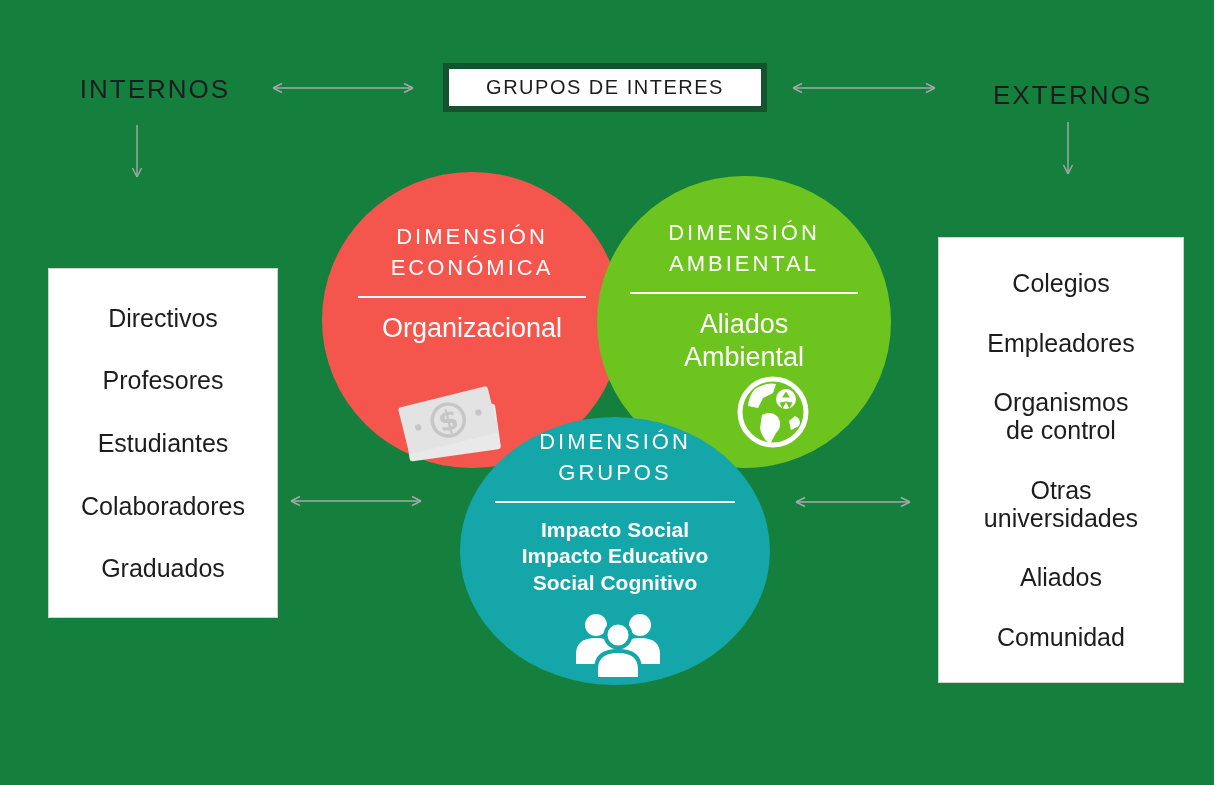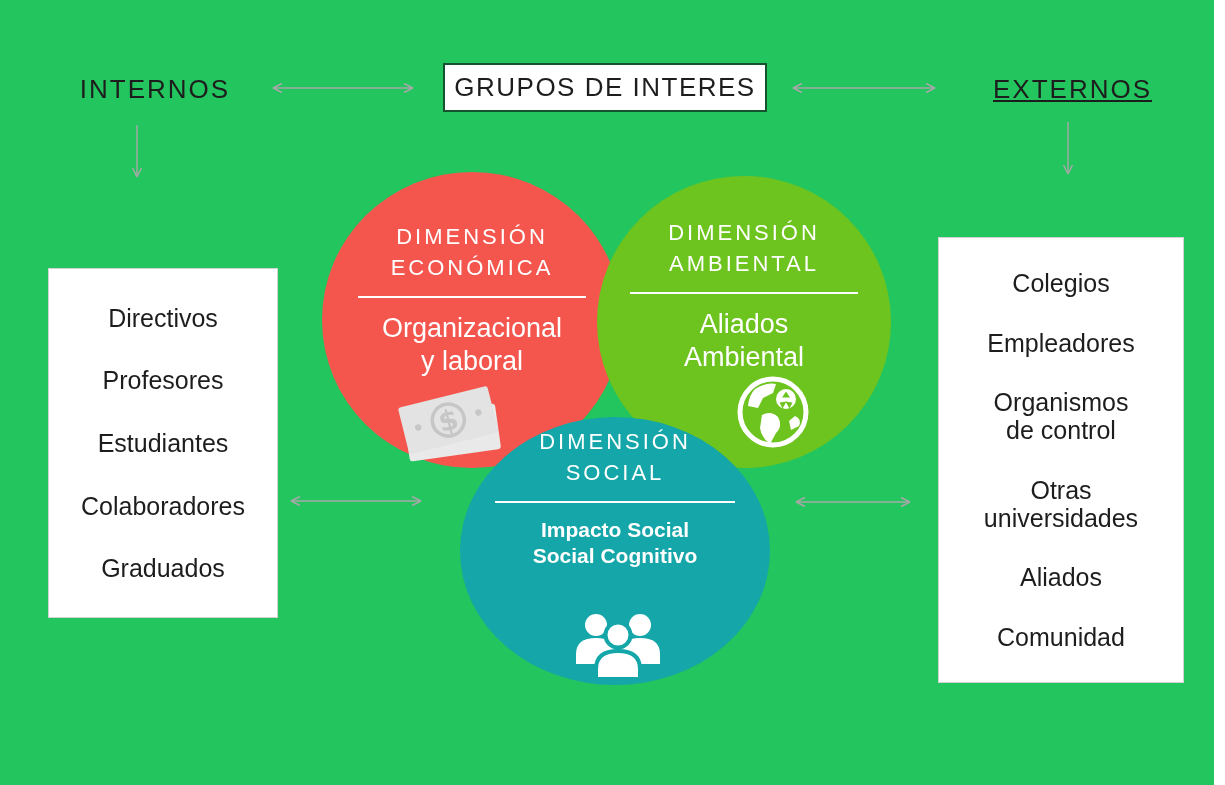--- a/index.html
+++ b/index.html
@@ -1,42 +1,42 @@
 <!DOCTYPE html>
 <html><head>
 <meta charset="utf-8">
 <style>
   * { margin: 0; padding: 0; box-sizing: border-box; }
   html, body { background: #ffffff; }
   .canvas {
     position: relative;
     width: 1214px;
     height: 785px;
-    background: #22c55e;
+    background: #15803d;
     font-family: "Liberation Sans", sans-serif;
     color: #1d1d1d;
     overflow: hidden;
   }
   
   .top-label {
     position: absolute;
     font-size: 26px;
     letter-spacing: 2px;
     color: #1d1d1d;
     text-align: center;
   }
   .internos-label { left: 55px;  top: 74px; width: 200px; }
-  .externos-label { left: 975px; top: 74px; width: 195px; text-decoration: underline; }
+  .externos-label { left: 975px; top: 80px; width: 195px; }
   .title-box {
     position: absolute;
     left: 443px; top: 63px;
     width: 324px; height: 49px;
-    border: 2px solid #14532d;
+    border: 6px solid #14532d;
     display: flex; align-items: center; justify-content: center;
-    font-size: 26px;
+    font-size: 20px;
     letter-spacing: 1.5px;
     color: #1d1d1d;
     background: #ffffff;
   }
   .arrow { position: absolute; }
   .arrow svg { display: block; }
   .arrow path, .arrow line { stroke: #a8a8a8; stroke-width: 1.4; fill: none; }
   
   .stake-box {
     position: absolute;
@@ -158,21 +158,20 @@
   </div>
 
   <div class="dimension-circle circle-economica" style="background-color: rgb(244, 86, 78);">
     <div class="circle-title">
       <span>DIMENSIÓN</span>
       <span>ECONÓMICA</span>
     </div>
     <div class="circle-rule"></div>
     <div class="circle-body">
       <span>Organizacional</span>
-      <span>y laboral</span>
     </div>
     <div class="circle-icon money-icon">
       <svg width="118" height="94" viewBox="0 0 118 94">
         <g transform="rotate(-14 59 47)">
           <rect x="14" y="34" width="92" height="46" rx="3" fill="#E9E9E9" transform="rotate(6 60 57)"></rect>
           <rect x="13" y="20" width="92" height="48" rx="3" fill="#E3E3E3"></rect>
           <circle cx="59" cy="44" r="16" fill="none" stroke="#C6C6C6" stroke-width="3.5"></circle>
           <text x="59" y="54" font-size="28" font-weight="bold" fill="#C6C6C6" text-anchor="middle" font-family="DejaVu Sans, sans-serif">$</text>
           <circle cx="28" cy="44" r="3.2" fill="#C6C6C6"></circle>
           <circle cx="90" cy="44" r="3.2" fill="#C6C6C6"></circle>
@@ -203,25 +202,26 @@
           <path d="M46.5,30.5 l7,-1 -4,7 z"></path>
           <path d="M59.5,30.5 l-3,6 -4,-7 z"></path>
         </g>
       </svg>
     </div>
   </div>
 
   <div class="dimension-circle circle-social" style="background-color: rgb(20, 166, 168);">
     <div class="circle-title">
       <span>DIMENSIÓN</span>
-      <span>SOCIAL</span>
+      <span>GRUPOS</span>
     </div>
     <div class="circle-rule"></div>
     <div class="circle-body">
       <span>Impacto Social</span>
+      <span>Impacto Educativo</span>
       <span>Social Cognitivo</span>
     </div>
     <div class="circle-icon people-icon">
       <svg width="92" height="68" viewBox="0 0 92 68">
         <g fill="#ffffff">
           <circle cx="24" cy="14" r="11"></circle>
           <path d="M4,53 v-10 q0,-16 20,-16 q20,0 20,16 v10 z"></path>
           <circle cx="68" cy="14" r="11"></circle>
           <path d="M48,53 v-10 q0,-16 20,-16 q20,0 20,16 v10 z"></path>
         </g>

